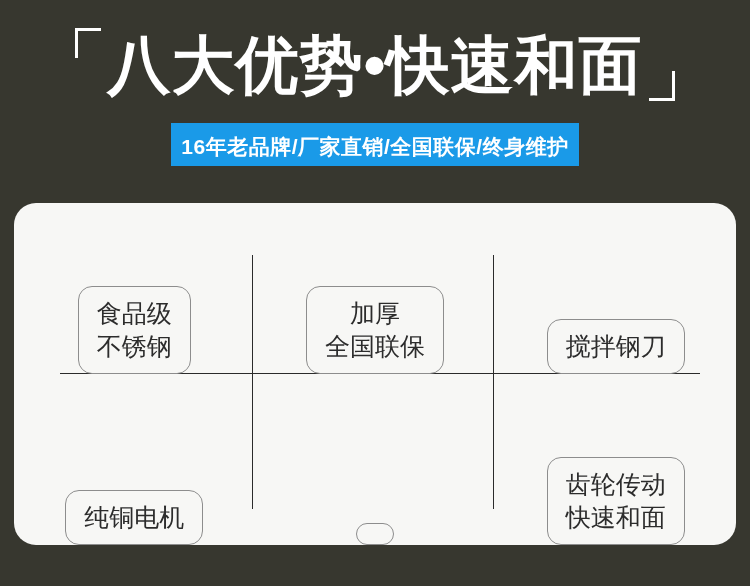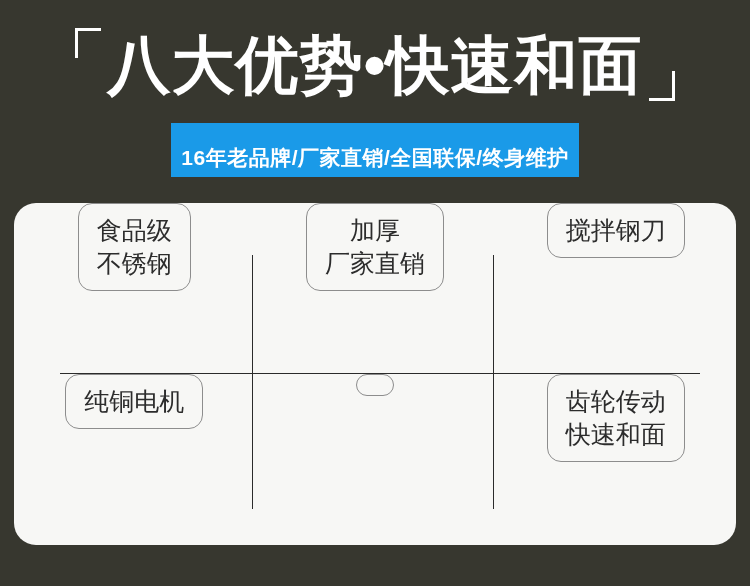--- a/index.html
+++ b/index.html
@@ -64,21 +64,21 @@
     text-align: center;
     margin-top: 19px;
   }
   .subtitle-bar {
     display: inline-block;
     background: #1a9ae8;
     color: #ffffff;
     font-size: 21px;
     font-weight: 700;
     letter-spacing: 0.5px;
-    padding: 22px 10px 6px 10px;
+    padding: 11px 10px 6px 10px;
     line-height: 1.25;
     white-space: nowrap;
   }
 
   
   .panel {
     position: absolute;
     left: 14px;
     top: 203px;
     width: 722px;
@@ -118,21 +118,21 @@
     left: 0; top: 0;
     width: 100%;
     height: 100%;
     display: grid;
     grid-template-columns: 1fr 1fr 1fr;
     grid-template-rows: 1fr 1fr;
   }
 
   .cell {
     display: flex;
-    align-items: flex-start;
+    align-items: flex-end;
     justify-content: center;
   }
 
   .pill {
     border: 1.5px solid #8d8d8d;
     border-radius: 14px;
     padding: 10px 18px;
     text-align: center;
     color: #2c2c2c;
     font-size: 25px;
@@ -167,21 +167,21 @@
   <div class="cells">
     <div class="cell">
       <div class="pill">
         <span class="line">食品级</span>
         <span class="line">不锈钢</span>
       </div>
     </div>
     <div class="cell">
       <div class="pill">
         <span class="line">加厚</span>
-        <span class="line">厂家直销</span>
+        <span class="line">全国联保</span>
       </div>
     </div>
     <div class="cell">
       <div class="pill">
         <span class="line">搅拌钢刀</span>
       </div>
     </div>
     <div class="cell">
       <div class="pill">
         <span class="line">纯铜电机</span>

